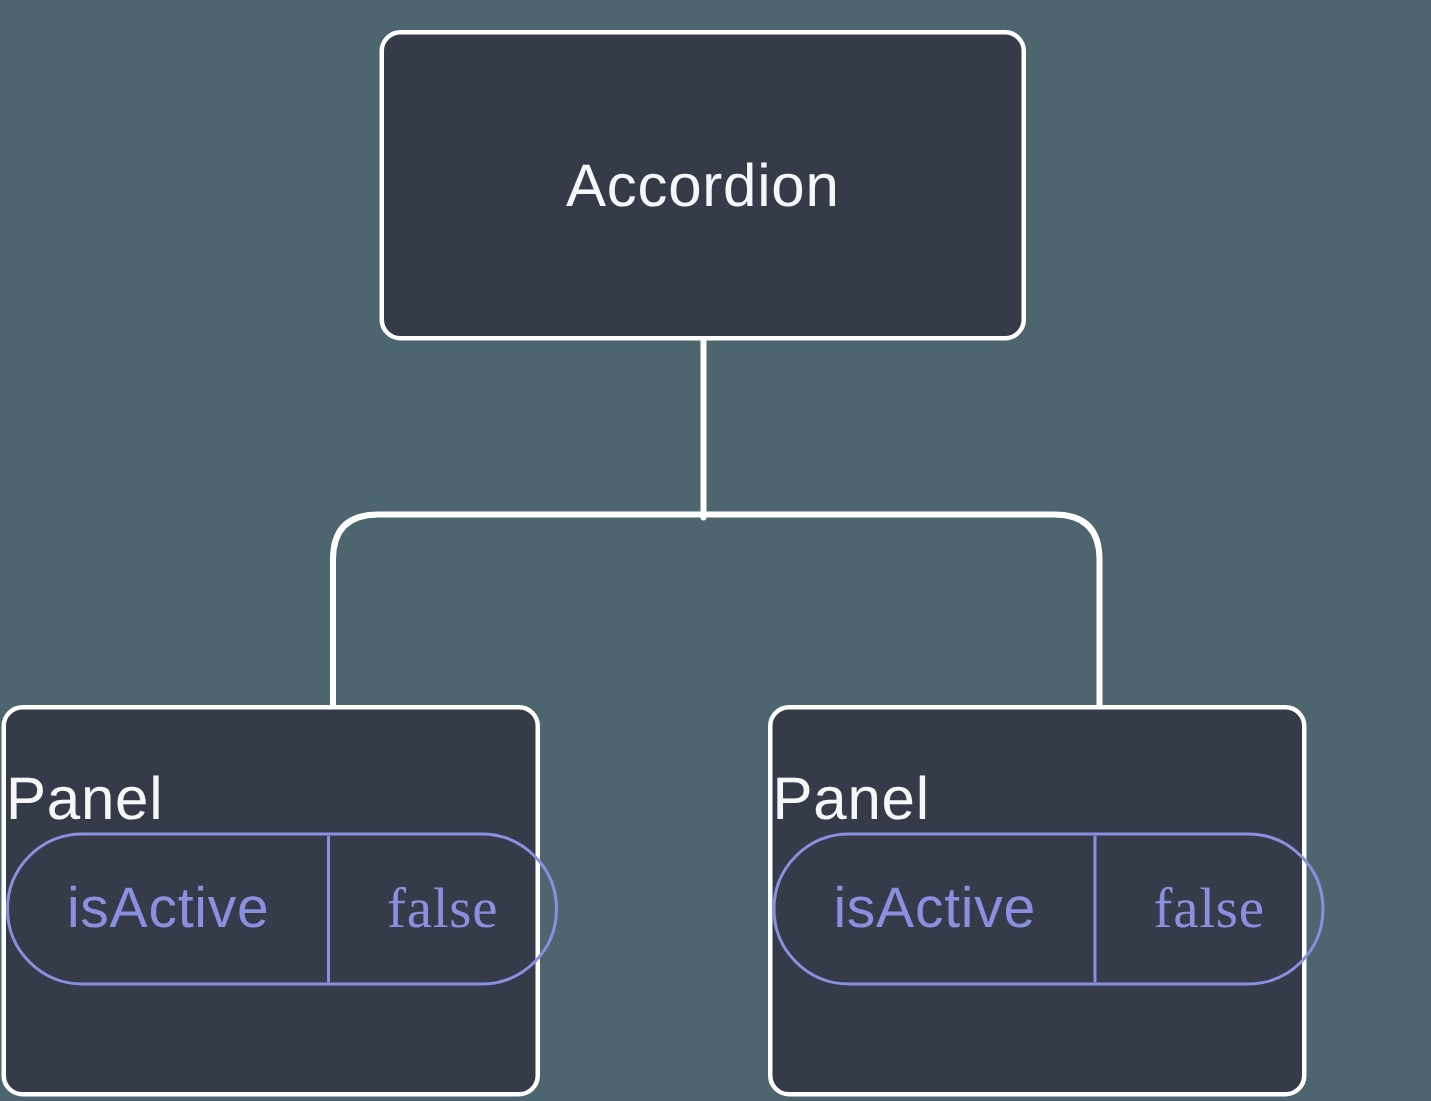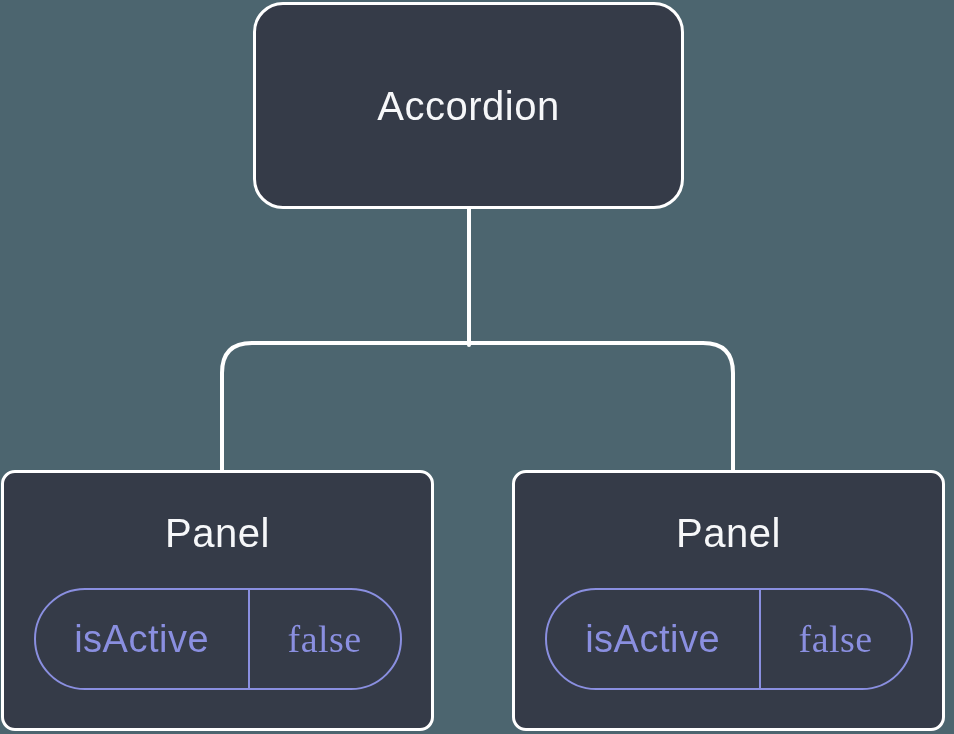--- a/index.html
+++ b/index.html
@@ -30,48 +30,45 @@
   }
   .node {
     position: absolute;
     box-sizing: border-box;
     background: var(--node-fill, #353B48);
     border: 3px solid var(--node-border, #FFFFFF);
     border-radius: 14px;
   }
   .node-accordion {
     left: 253px;
-    top: 2px;
+    top: 20px;
     width: 431px;
     height: 207px;
     display: flex;
     align-items: center;
     justify-content: center;
-    border-radius: 30px;
   }
   .node-panel {
     top: 470px;
-    width: 433px;
+    width: 359px;
     height: 261px;
     display: flex;
     flex-direction: column;
-    align-items: center;
     padding-top: 38px;
   }
   .panel-left  { left: 1px; }
   .panel-right { left: 512px; }
   .node-label {
     color: var(--text, #F6F7F9);
     font-size: 40px;
     font-weight: 500;
     letter-spacing: 0.5px;
     line-height: 1.1;
   }
   .state-pill {
-    margin-top: 33px;
     width: 368px;
     height: 102px;
     box-sizing: border-box;
     border: 2.5px solid var(--accent, #8A8FE0);
     border-radius: 60px;
     display: flex;
     overflow: hidden;
   }
   .pill-cell {
     display: flex;

